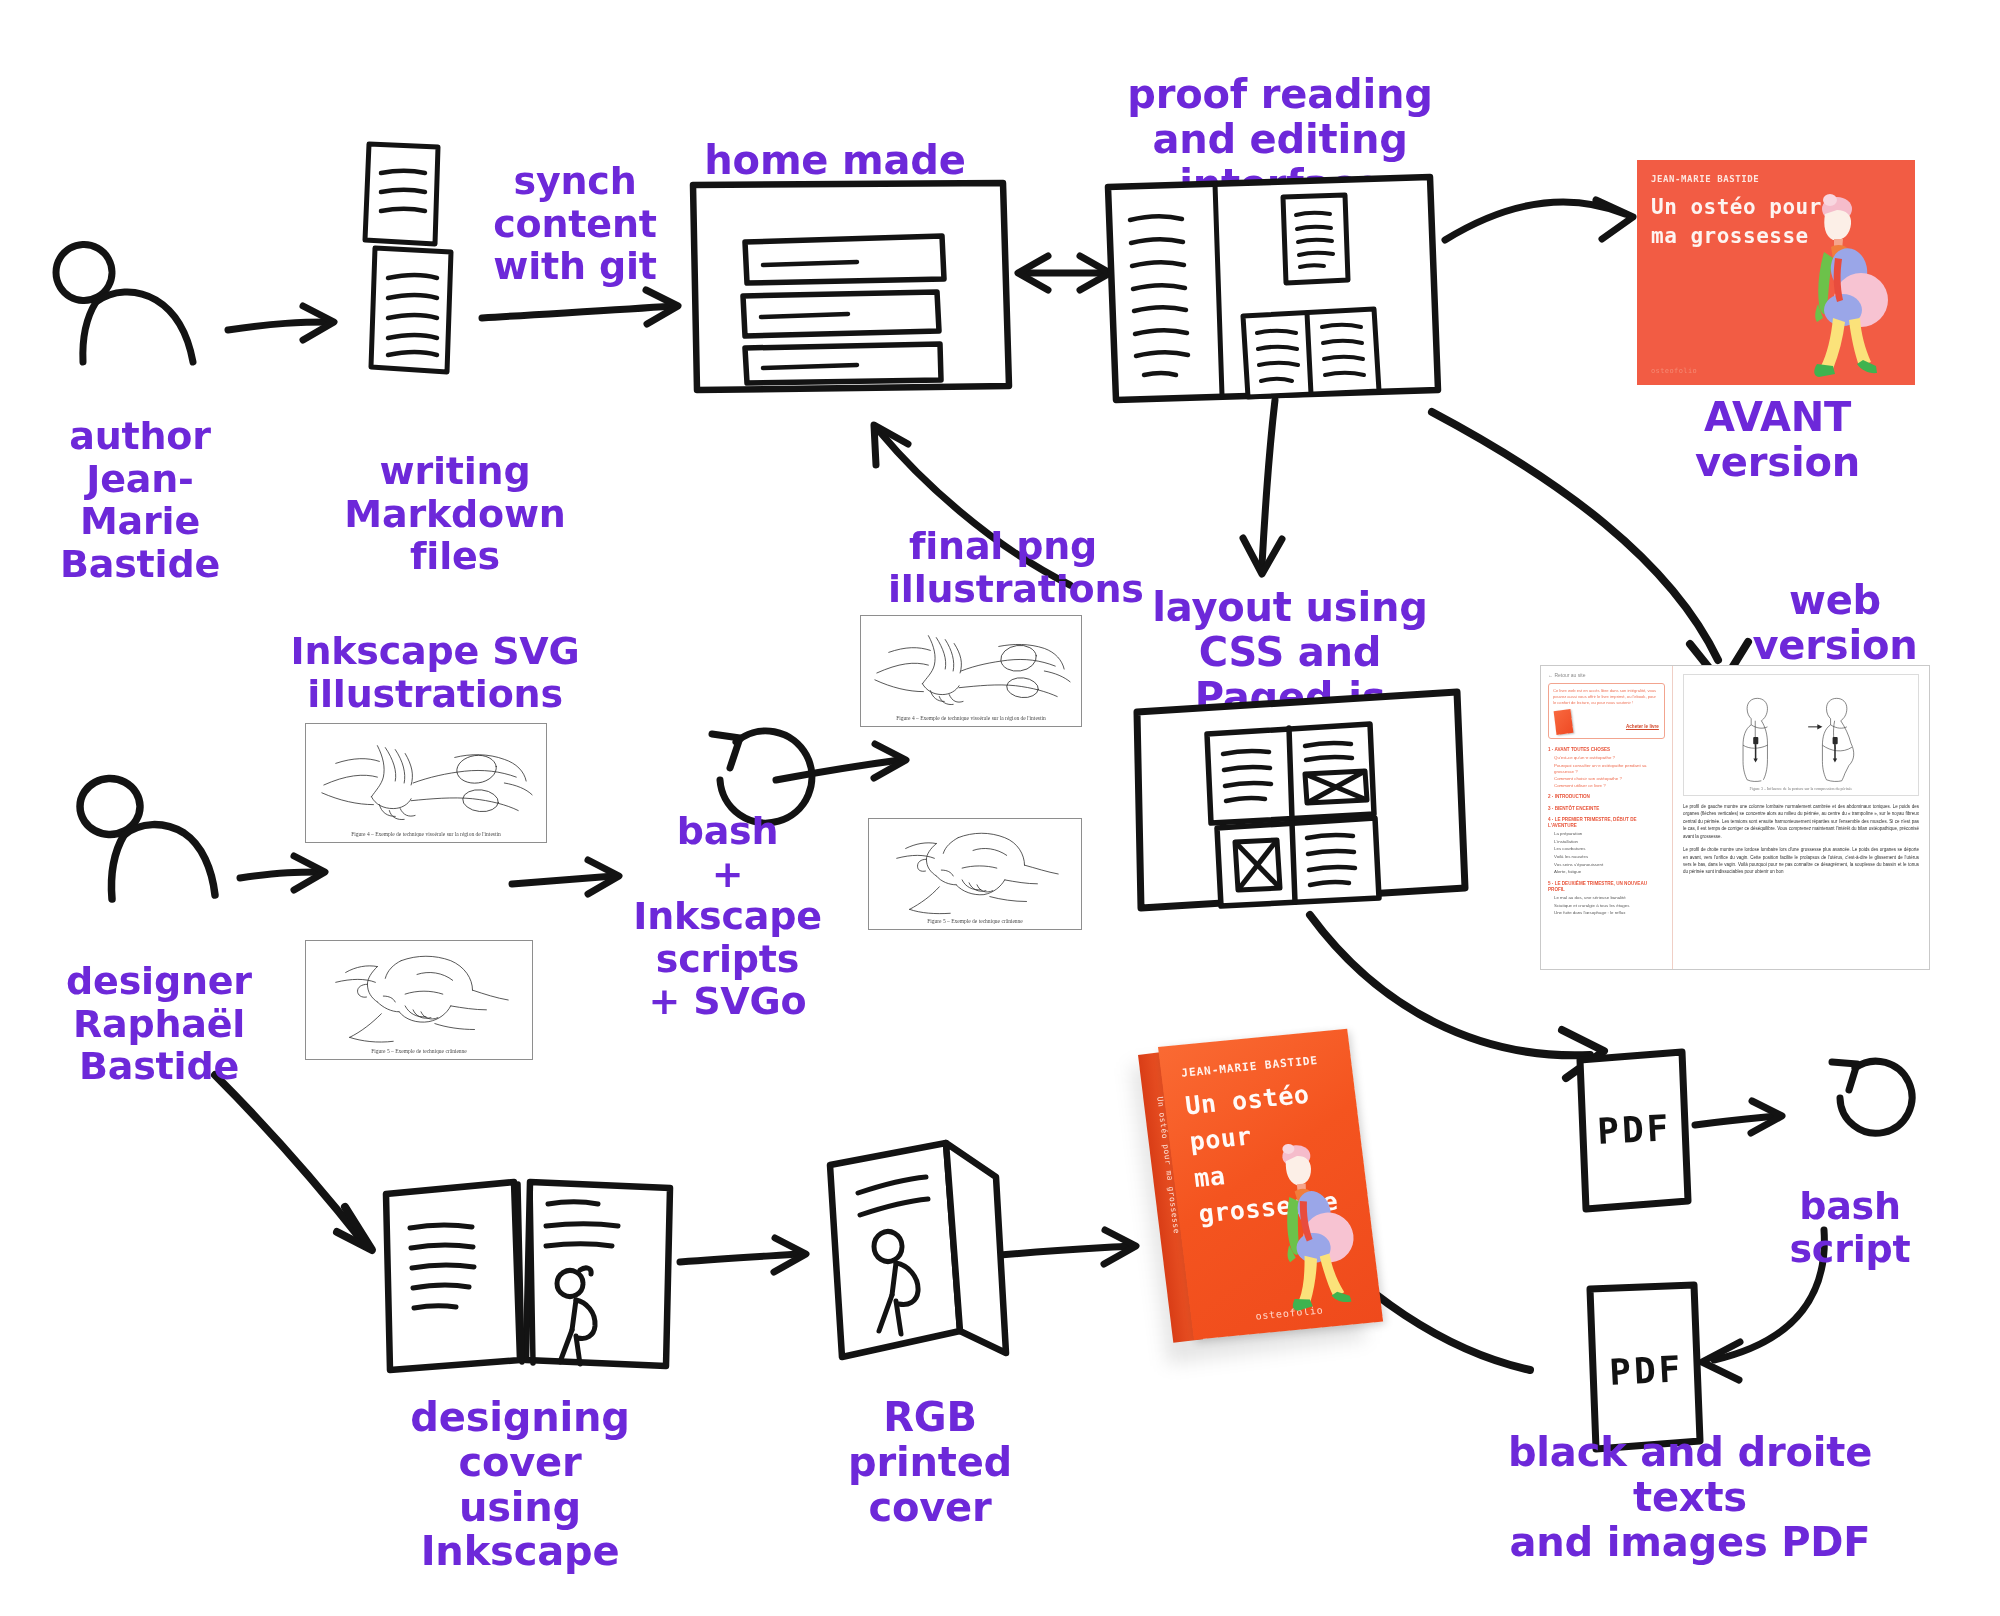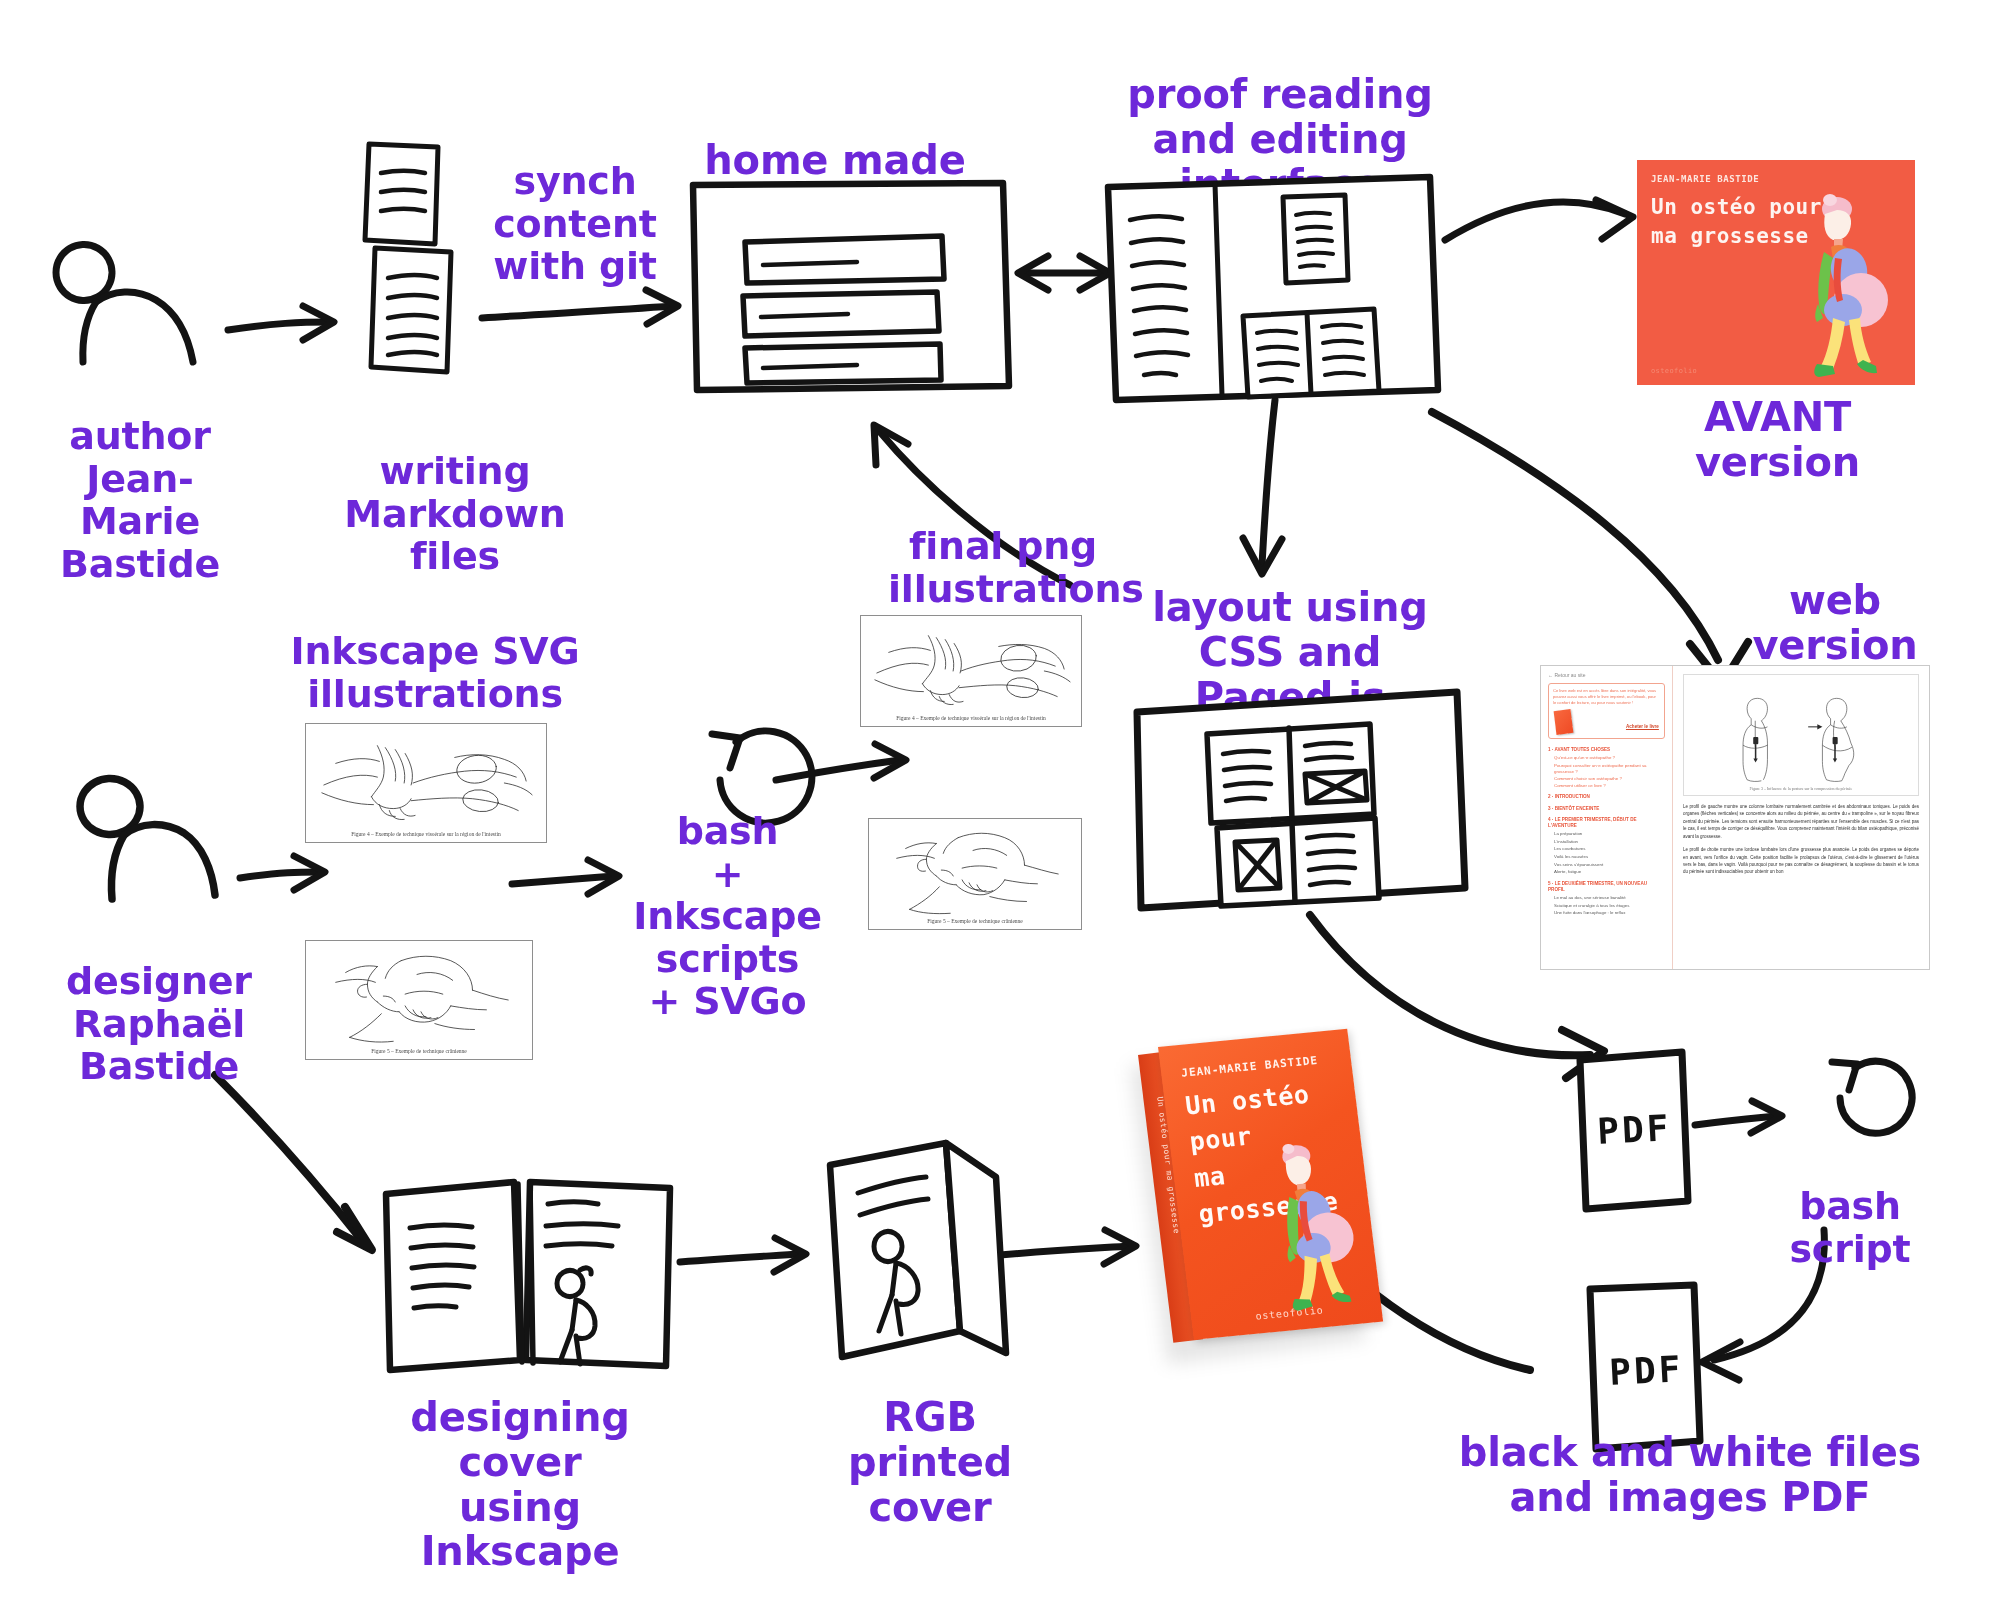--- a/index.html
+++ b/index.html
@@ -831,16 +831,16 @@
   <div class="lbl s38" style="left:1740px;top:1185px;width:220px;">bash script</div>
 
   <div class="sketch" style="left:1572px;top:1277px;">
     <svg width="140" height="180" viewBox="0 0 140 180">
       <g fill="#fff" stroke="#131313" stroke-width="7" stroke-linecap="round" stroke-linejoin="round">
         <path d="M18 12 L 122 8 L 128 164 L 24 172 Z"></path>
       </g>
       <text x="38" y="108" font-family="DejaVu Sans Mono, monospace" font-size="36" font-weight="700" fill="#131313" letter-spacing="3" transform="rotate(-3 38 108)">PDF</text>
     </svg>
   </div>
-  <div class="lbl s40" style="left:1455px;top:1430px;width:470px;">black and white files
+  <div class="lbl s40" style="left:1455px;top:1430px;width:470px;">black and droite texts
 and images PDF</div>
 
 </div>
 
 </body></html>

